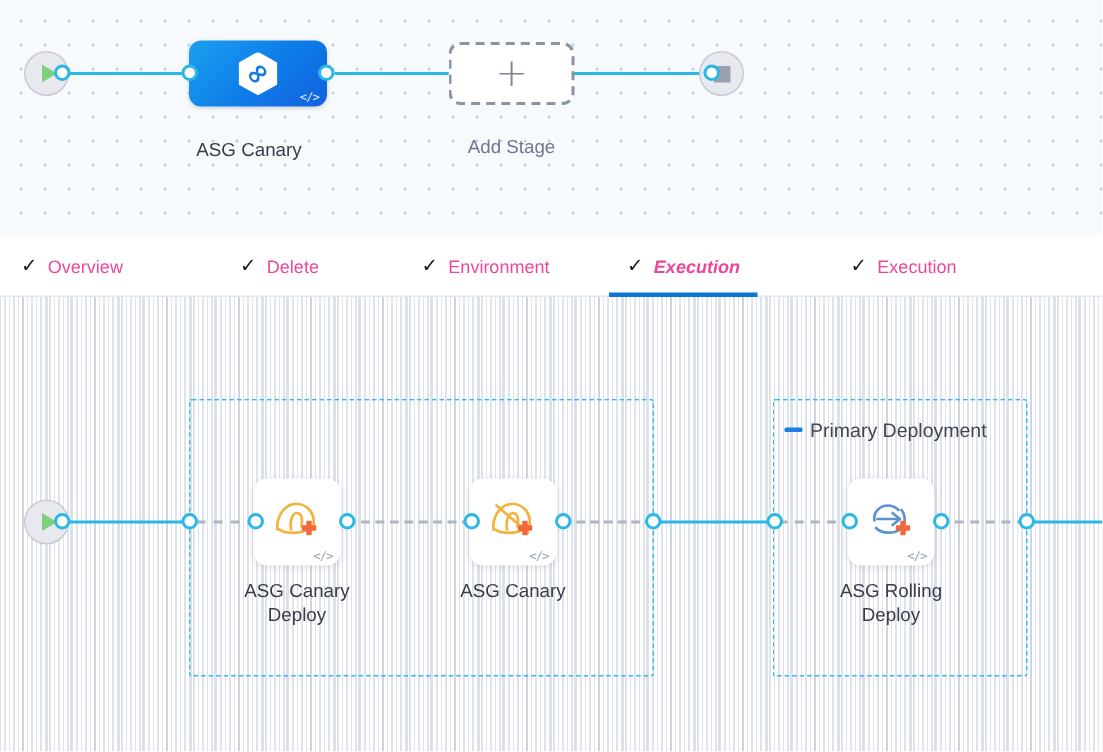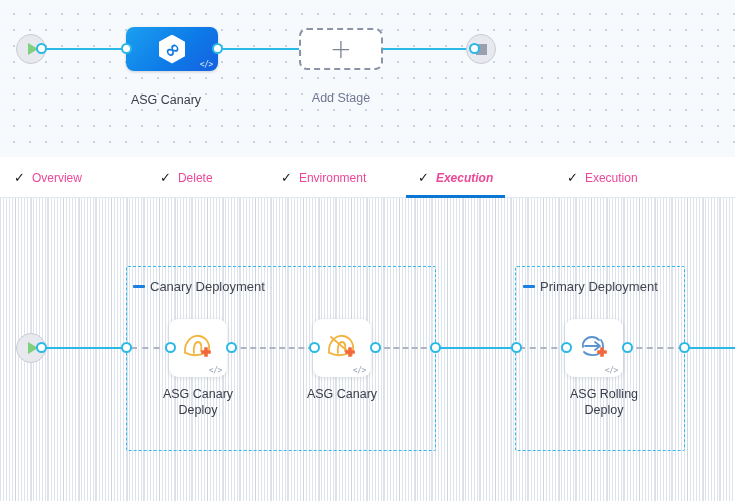--- a/index.html
+++ b/index.html
@@ -322,24 +322,20 @@
     <div class="dlnk" style="left:626px; top:149px; width:58px;"></div>
     <div class="slnk" style="left:684px; top:149px; width:51px;"></div>
 
     <div class="term-node" style="left:16px; top:135px;">
       <div class="play-tri"></div>
     </div>
     <div class="port" style="left:36px; top:144px;"></div>
 
     <div class="group-box" style="left:126px; top:68px; width:310px; height:185px;"></div>
 
-    <div class="group-title" style="left:133px; top:81px;">
-      <span class="collapse-dash"></span>
-      <span class="gt">Canary Deployment</span>
-    </div>
 
     <div class="port" style="left:121px; top:144px;"></div>
     <div class="port" style="left:430px; top:144px;"></div>
 
     <div class="port" style="left:165px; top:144px;"></div>
     <div class="step-card" style="left:169px; top:121px;">
       <div class="step-icon">
         <svg width="34" height="30" viewBox="0 0 34 30" xmlns="http://www.w3.org/2000/svg">
           <path d="M4 22 C3 12, 10 4, 18 5 C25 6, 29 12, 28 19" fill="none" stroke="#f2b33f" stroke-width="1.8" stroke-linecap="round"></path>
           <path d="M13 22 C12 16, 14 11, 17 11 C20 11, 21 15, 20 20" fill="none" stroke="#f2b33f" stroke-width="1.8" stroke-linecap="round"></path>
@@ -399,19 +395,19 @@
           <path d="M18 11 L23 15 L18 19" fill="none" stroke="#5b93cf" stroke-width="1.8" stroke-linecap="round" stroke-linejoin="round"></path>
           <g fill="#f2683c">
             <rect x="23.2" y="16.2" width="3.6" height="9.6" rx="0.6"></rect>
             <rect x="20.2" y="19.2" width="9.6" height="3.6" rx="0.6"></rect>
           </g>
         </svg>
       </div>
       <div class="code-badge dark">&lt;/&gt;</div>
     </div>
     <div class="port" style="left:622px; top:144px;"></div>
-    <div class="step-caption" style="left:534px; top:188px; width:120px;padding-left:10px;">
+    <div class="step-caption" style="left:534px; top:188px; width:120px;">
       <div>ASG Rolling</div>
       <div>Deploy</div>
     </div>
 
   </div>
 </div>
 
 </body></html>

